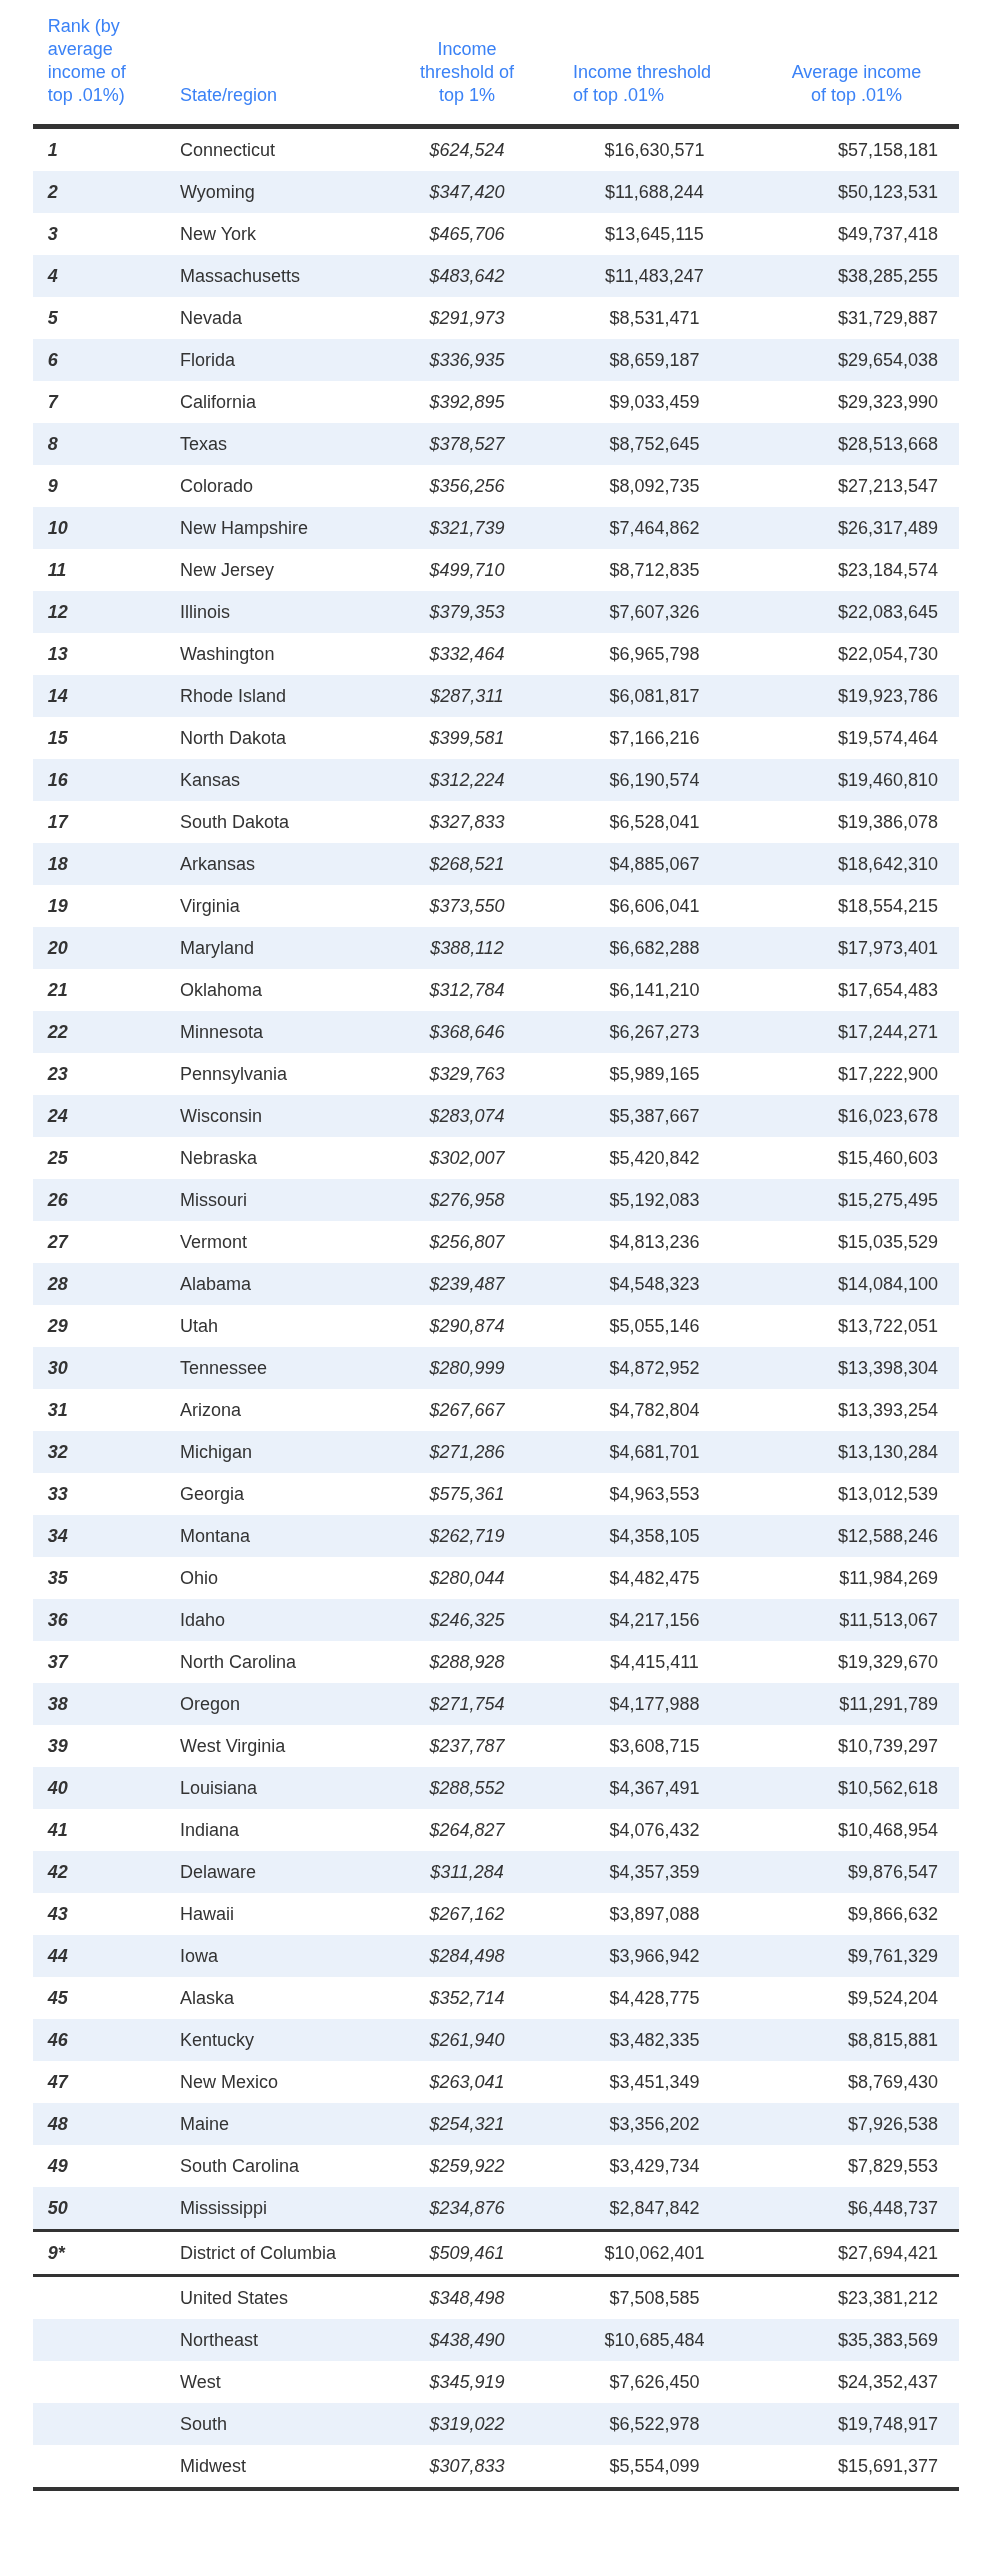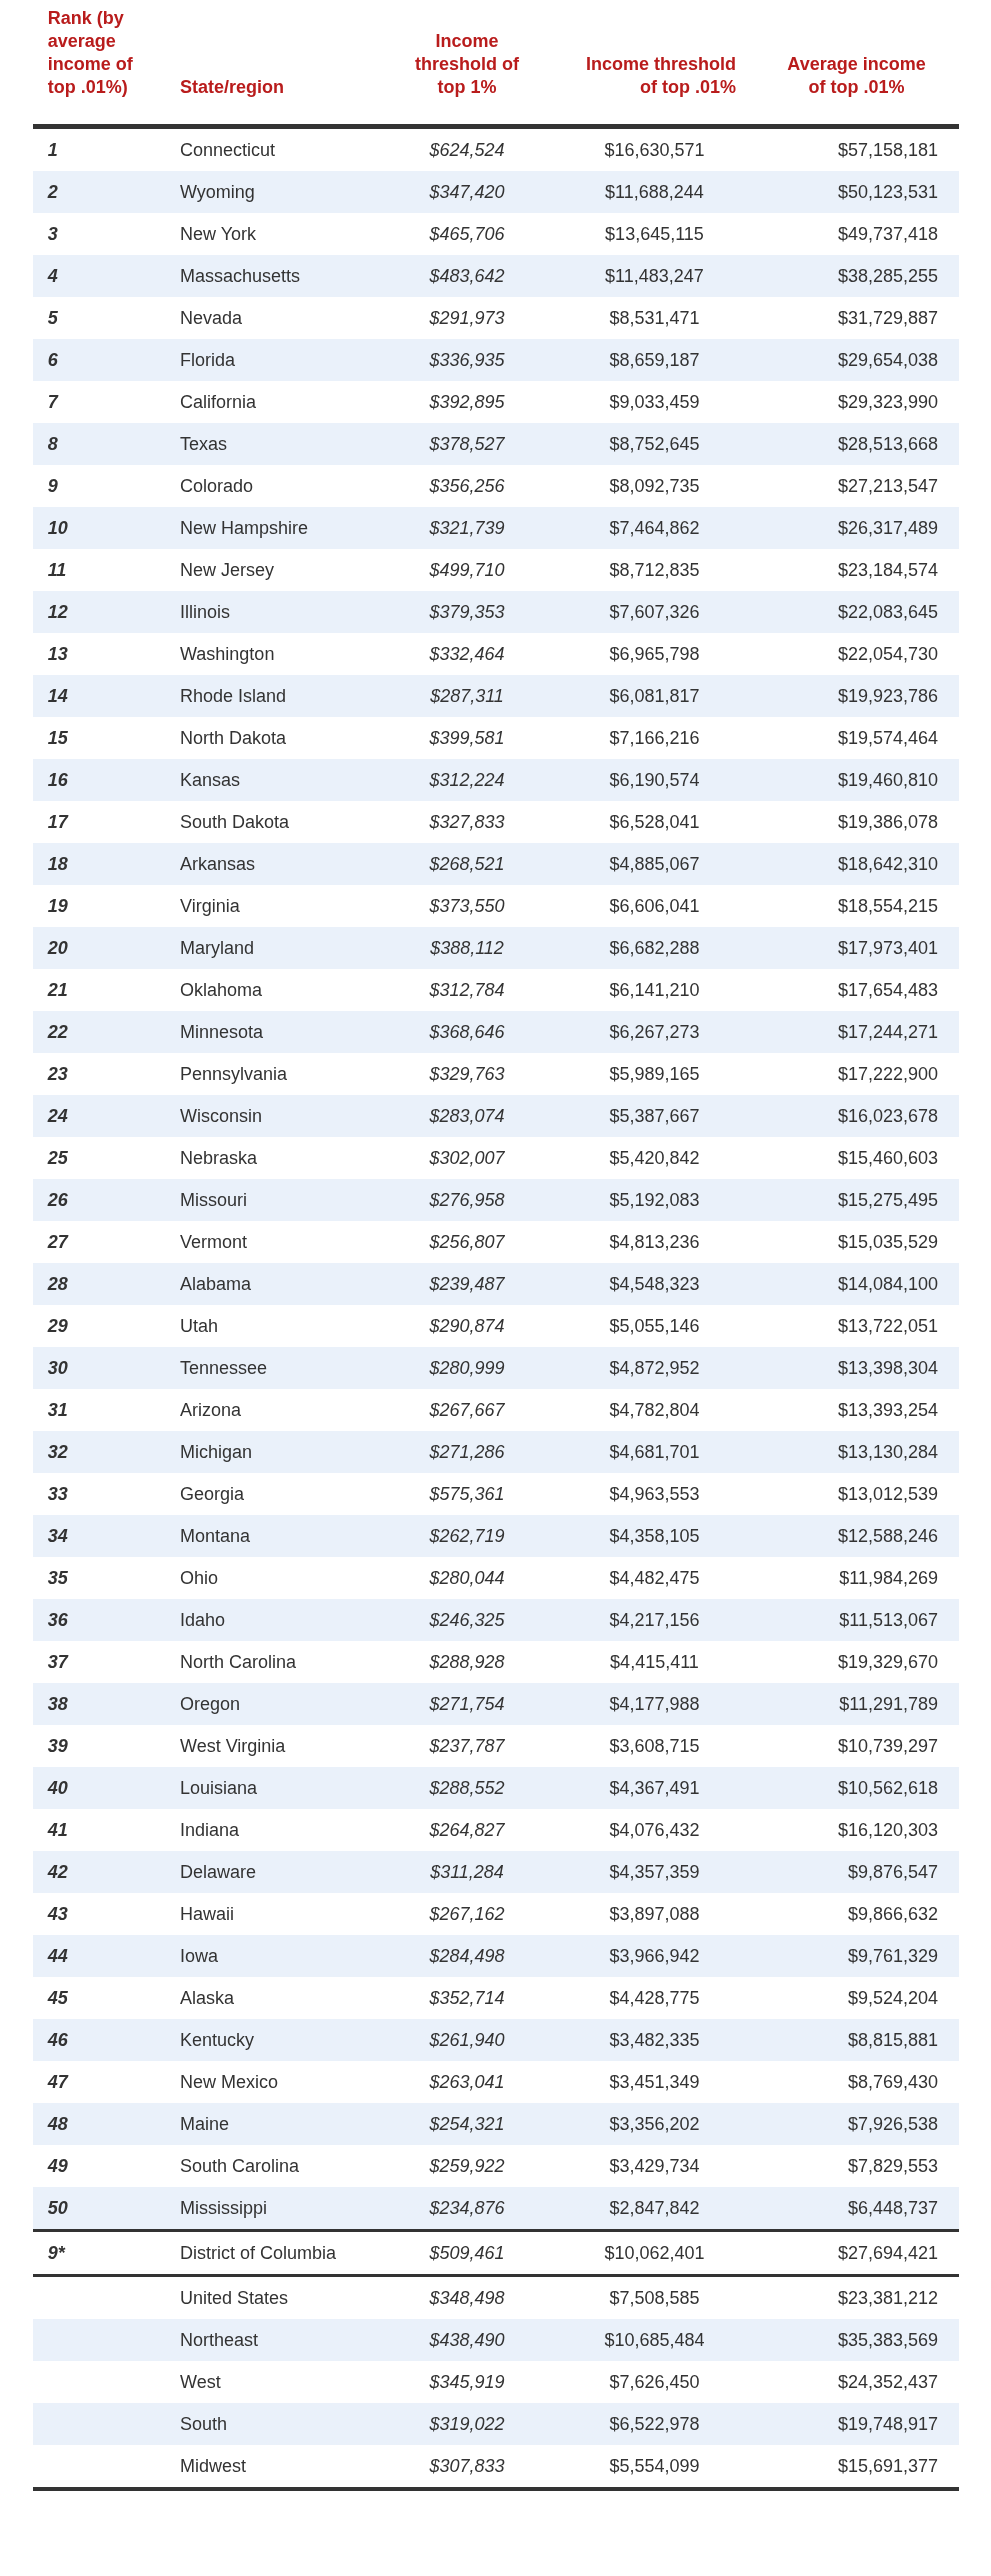--- a/index.html
+++ b/index.html
@@ -1,24 +1,24 @@
 <!DOCTYPE html>
 <html style="font-size:13px"><head>
 <meta charset="utf-8">
 <style>
   html, body { margin: 0; padding: 0; background: #ffffff; }
   body { width: 992px; height: 2576px; position: relative; overflow: hidden;
          font-family: "Liberation Sans", "DejaVu Sans", sans-serif; color: #333333; }
   .table { position: absolute; left: 33px; top: 0; width: 926px; }
   .hdr { position: relative; height: 124px; }
-  .hdr .h { position: absolute; bottom: 25px; font-weight: bold; font-size: 18px; line-height: 23px; color: #b91c1c; }
+  .hdr .h { position: absolute; bottom: 17px; font-weight: normal; font-size: 18px; line-height: 23px; color: #3b82f6; }
   .h-rank { left: 14.7px; width: 114px; text-align: left; }
   .h-state { left: 147px; text-align: left; }
   .h-c3 { left: 369px; width: 130px; text-align: center; margin-top: 16px; }
-  .h-c4 { left: 540px; width: 163px; text-align: right; }
+  .h-c4 { left: 540px; width: 163px; text-align: left; }
   .h-c5 { left: 742px; width: 163px; text-align: center; }
   .rule { height: 4.9px; background: #333333; }
   .rule.thin { height: 3.3px; }
   .row { position: relative; height: 42px; font-size: 18px; line-height: 42px; }
   .row.alt { background: #eaf1fa; }
   .row span { position: absolute; top: 0; white-space: nowrap; }
   .c-rank { left: 14.7px; font-weight: bold; font-style: italic; }
   .c-state { left: 147px; }
   .c3 { left: 369px; width: 130px; text-align: center; font-style: italic; }
   .c4 { left: 540px; width: 163px; text-align: center; }
@@ -333,21 +333,21 @@
         <span class="c-state">Louisiana</span>
         <span class="c3">$288,552</span>
         <span class="c4">$4,367,491</span>
         <span class="c5">$10,562,618</span>
       </div>
       <div class="row">
         <span class="c-rank">41</span>
         <span class="c-state">Indiana</span>
         <span class="c3">$264,827</span>
         <span class="c4">$4,076,432</span>
-        <span class="c5">$16,120,303</span>
+        <span class="c5">$10,468,954</span>
       </div>
       <div class="row alt">
         <span class="c-rank">42</span>
         <span class="c-state">Delaware</span>
         <span class="c3">$311,284</span>
         <span class="c4">$4,357,359</span>
         <span class="c5">$9,876,547</span>
       </div>
       <div class="row">
         <span class="c-rank">43</span>

